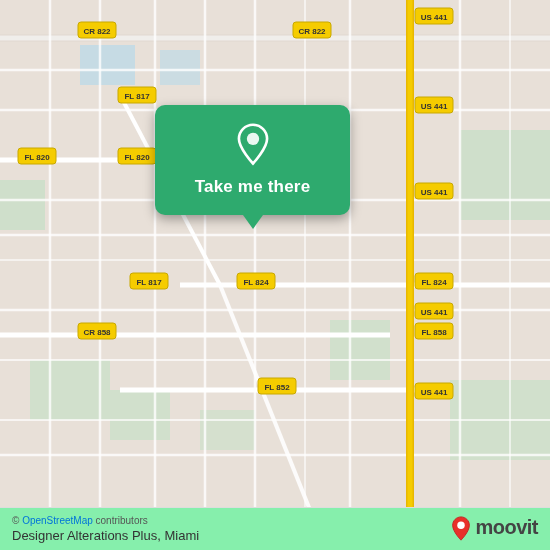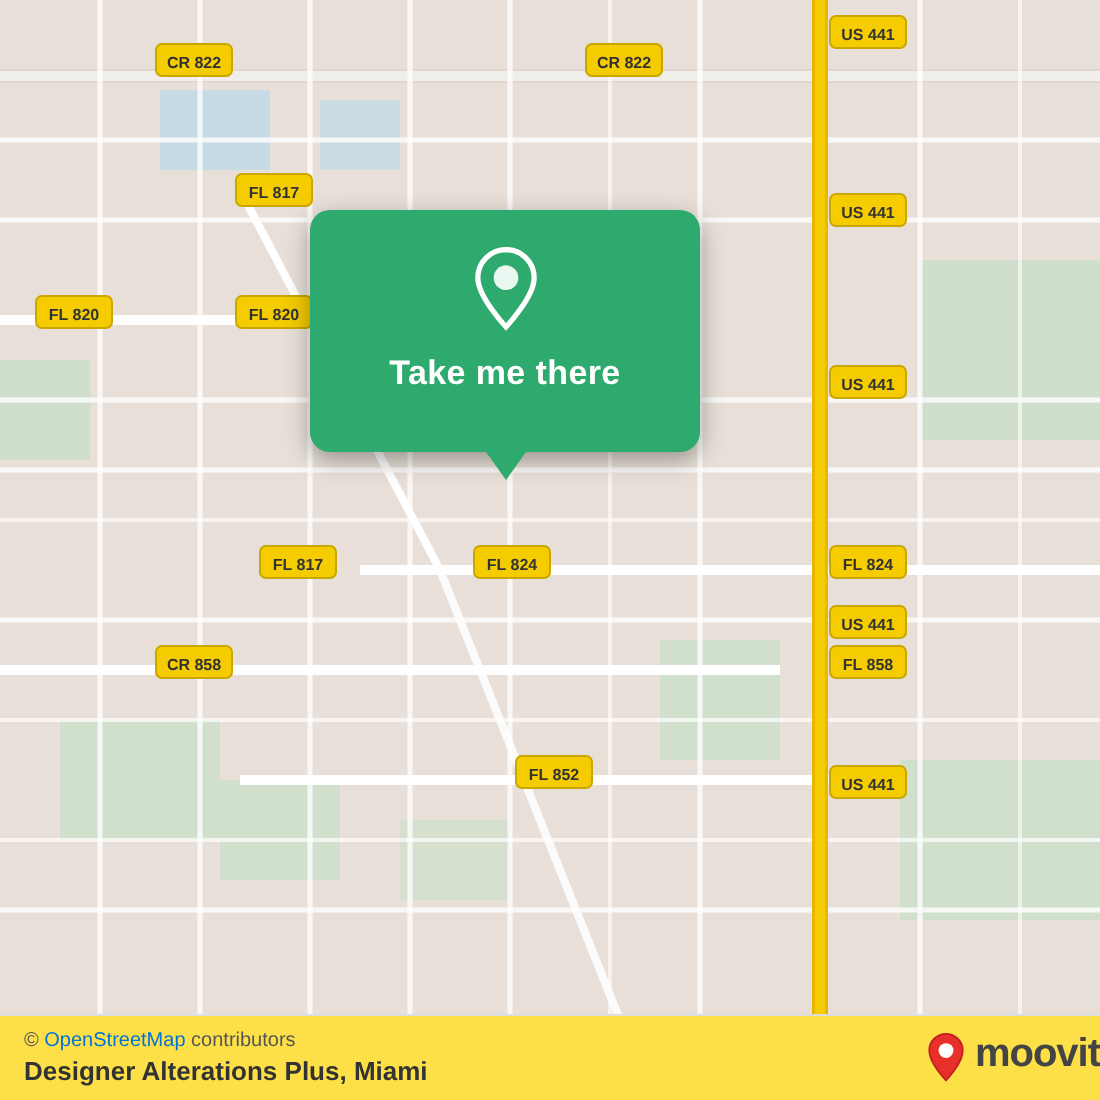--- a/index.html
+++ b/index.html
@@ -39,21 +39,21 @@
     .popup-card {
       position: absolute;
       top: 105px;
       left: 155px;
       width: 195px;
       background-color: #2eaa6e;
       border-radius: 10px;
       display: flex;
       flex-direction: column;
       align-items: center;
-      padding: 18px 20px 29px;
+      padding: 18px 20px 18px;
       box-shadow: 0 4px 12px rgba(0,0,0,0.35);
       z-index: 10;
     }
 
     .popup-card::after {
       content: '';
       position: absolute;
       bottom: -14px;
       left: 50%;
       transform: translateX(-50%);
@@ -77,42 +77,42 @@
       cursor: pointer;
       letter-spacing: 0.2px;
     }
 
     
     .footer-bar {
       position: absolute;
       bottom: 0;
       left: 0;
       width: 100%;
-      background: #fde047;
-      padding: 7px 0 7px 12px;
+      background: #86efac;
+      padding: 7px 12px 7px 12px;
       display: flex;
       align-items: center;
       justify-content: space-between;
       z-index: 20;
       border-top: 1px solid #ddd;
     }
 
     .footer-left {
       display: flex;
       flex-direction: column;
     }
 
     .osm-credit {
       font-size: 10px;
       color: #555;
     }
 
     .location-name {
       font-size: 13px;
-      font-weight: 700;
+      font-weight: 400;
       color: #333;
       margin-top: 2px;
     }
 
     .moovit-logo {
       display: flex;
       gap: 3px;
     }
 
     .moovit-text {

